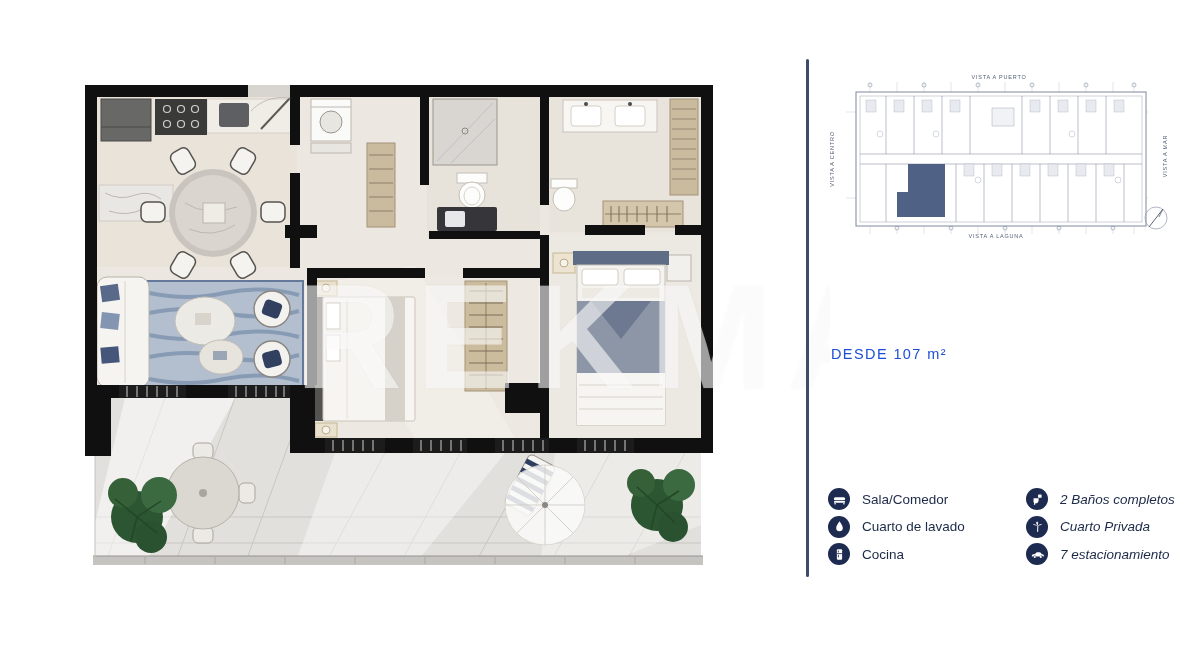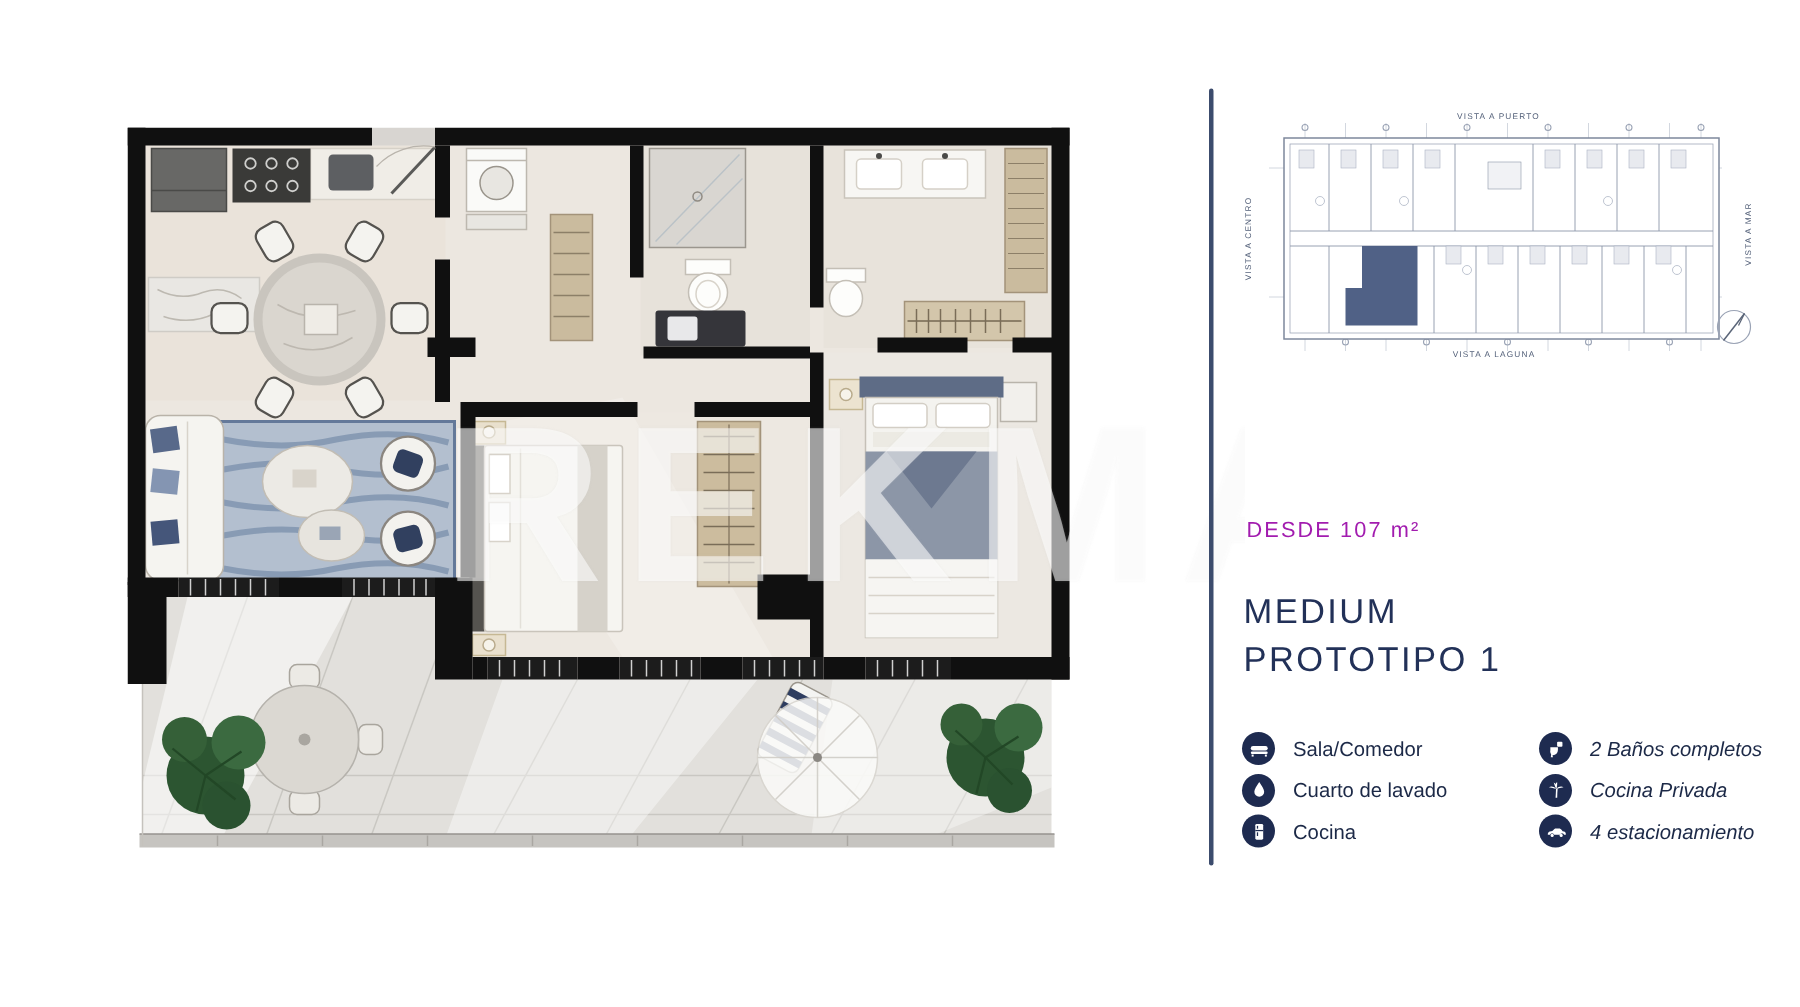--- a/index.html
+++ b/index.html
@@ -6,21 +6,21 @@
   .stage{position:relative;width:1200px;height:671px;background:#ffffff;overflow:hidden;
          font-family:"Liberation Sans",sans-serif;}
   .abs{position:absolute;}
   
   .watermark{left:295px;top:268px;width:535px;height:138px;overflow:hidden;
     font-size:148px;font-weight:700;letter-spacing:14px;line-height:138px;
     color:rgba(255,255,255,0.55);text-shadow:0 0 2px rgba(200,200,200,0.15);
     pointer-events:none;white-space:nowrap;}
   
   .divider{left:806px;top:59px;width:3px;height:518px;background:#3c4c6d;border-radius:2px;}
-  .area-label{left:831px;top:346px;font-size:14.5px;letter-spacing:1.4px;color:#a21caf;font-weight:400;}
+  .area-label{left:831px;top:346px;font-size:14.5px;letter-spacing:1.4px;color:#1d4ed8;font-weight:400;}
   .proto-title{left:829px;top:391px;font-size:23px;letter-spacing:1.6px;line-height:32px;
     color:#223158;font-weight:500;}
   .features{left:822px;top:488px;width:372px;}
   .fcol{position:absolute;top:0;}
   .fcol.left{left:6px;width:185px;}
   .fcol.right{left:204px;width:168px;font-style:italic;}
   .frow{display:flex;align-items:center;height:22px;margin-bottom:5.5px;}
   .ficon{width:22px;height:22px;border-radius:50%;background:#1e2b50;flex:0 0 22px;
     display:flex;align-items:center;justify-content:center;}
   .ficon svg{width:15px;height:15px;display:block;}
@@ -499,24 +499,20 @@
     </g>
 
     <text x="173" y="11" text-anchor="middle" font-size="5.5" letter-spacing="0.8" fill="#525f78">VISTA A PUERTO</text>
     <text x="170" y="170" text-anchor="middle" font-size="5.5" letter-spacing="0.8" fill="#525f78">VISTA A LAGUNA</text>
     <text x="8" y="91" text-anchor="middle" font-size="5.5" letter-spacing="0.8" fill="#525f78" transform="rotate(-90 8 91)">VISTA A CENTRO</text>
     <text x="341" y="88" text-anchor="middle" font-size="5.5" letter-spacing="0.8" fill="#525f78" transform="rotate(-90 341 88)">VISTA A MAR</text>
   </svg>
 
   <div class="abs area-label">DESDE 107 m²</div>
 
-  <div class="abs proto-title">
-    <div>MEDIUM</div>
-    <div>PROTOTIPO 1</div>
-  </div>
 
   <div class="abs features">
     <div class="fcol left">
       <div class="frow">
         <span class="ficon">
           <svg viewBox="0 0 16 16" fill="#ffffff">
               <rect x="2" y="5.6" width="12" height="3.2" rx="1.6"></rect>
               <rect x="2" y="9.6" width="12" height="1.8" rx="0.9"></rect>
               <rect x="2.6" y="11.8" width="1.4" height="1.4"></rect>
               <rect x="12" y="11.8" width="1.4" height="1.4"></rect>
@@ -557,28 +553,28 @@
       <div class="frow">
         <span class="ficon">
           <svg viewBox="0 0 16 16" fill="#ffffff">
               <path d="M7.5 13.6 c0.2-2.6 0.3-4.6 0.3-6.4 l1.2 0.1 c-0.2 2-0.3 4-0.3 6.3 Z"></path>
               <path d="M8 7.4 C6.2 5.6 4.4 5.2 2.8 6.2 C4.7 6.6 6.4 7 8 7.4 Z"></path>
               <path d="M8 7.4 C9.8 5.6 11.6 5.2 13.2 6.2 C11.3 6.6 9.6 7 8 7.4 Z"></path>
               <path d="M8 7.2 C7 5 7.2 3.4 8.6 2.4 C8.8 4 8.6 5.6 8 7.2 Z"></path>
               <path d="M8 7.2 C8.4 5 7.8 3.4 6.2 2.8 C6.6 4.4 7.3 5.8 8 7.2 Z"></path>
             </svg>
         </span>
-        <span class="flabel">Cocina Privada</span>
+        <span class="flabel">Cuarto Privada</span>
       </div>
       <div class="frow">
         <span class="ficon">
           <svg viewBox="0 0 16 16" fill="#ffffff">
               <path d="M2 9.6 c0-0.9 0.6-1.6 1.5-1.8 l1.7-0.3 1.5-1.5 c0.3-0.3 0.7-0.4 1.1-0.4 h2.1 c0.8 0 1.6 0.4 2 1.1 l0.6 0.9 1 0.2 c0.7 0.2 1.3 0.8 1.3 1.6 v0.8 h-1.2 a1.5 1.5 0 0 0 -2.9 0 h-4.2 a1.5 1.5 0 0 0 -2.9 0 H2 Z"></path>
               <circle cx="5.1" cy="10.6" r="1.1"></circle>
               <circle cx="11.5" cy="10.6" r="1.1"></circle>
             </svg>
         </span>
-        <span class="flabel">4 estacionamiento</span>
+        <span class="flabel">7 estacionamiento</span>
       </div>
     </div>
   </div>
 
 </div>
 
 </body></html>

